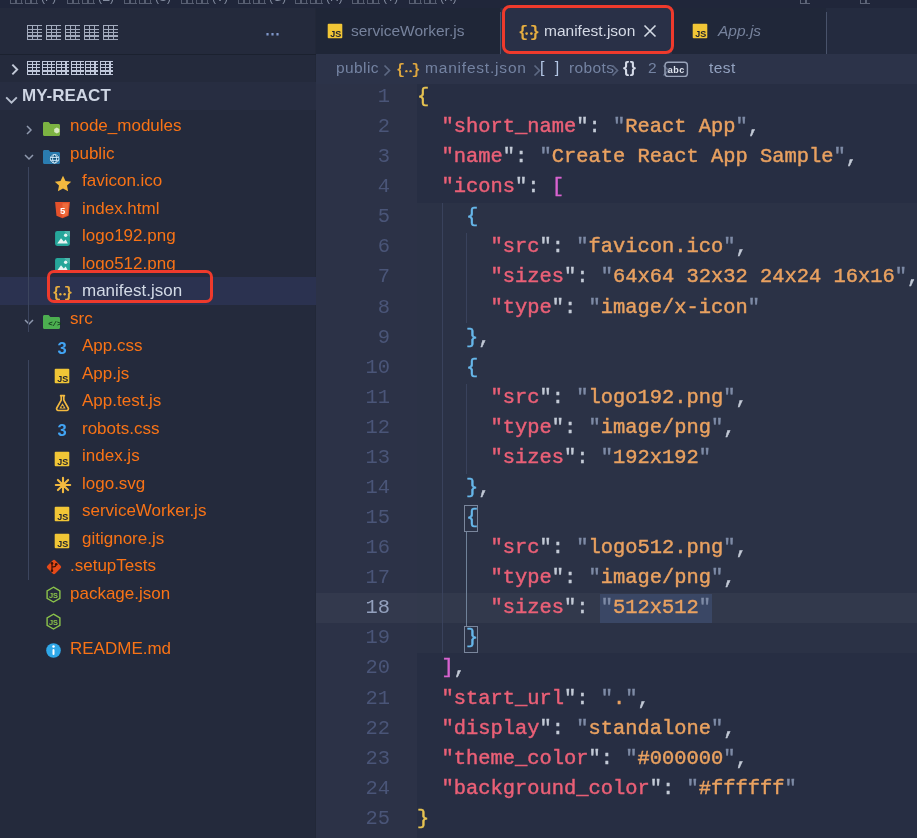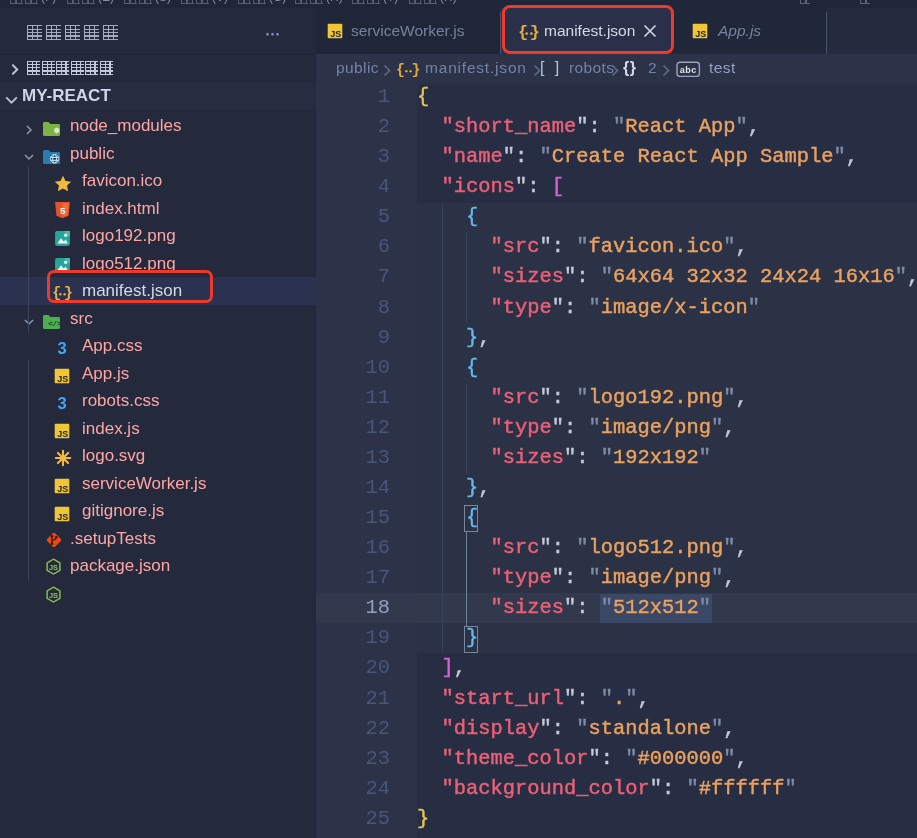--- a/index.html
+++ b/index.html
@@ -8,21 +8,21 @@
 .mk{position:absolute;top:-9px;width:13px;height:13px;opacity:.45;background:repeating-linear-gradient(0deg,#9aa3b5 0 1.2px,transparent 1.2px 3.6px),repeating-linear-gradient(90deg,#9aa3b5 0 1.2px,transparent 1.2px 5.5px)}
 .mp{position:absolute;top:-10px;color:#848da0;font-size:12px}
 #side{left:0;top:8px;width:316px;height:830px;background:#242a3c;border-right:1px solid #222838}
 .hdr{position:absolute;left:27px;top:17px;display:flex;gap:4px}
 .hk{width:15px;height:15px;opacity:.92;background:repeating-linear-gradient(0deg,#aeb7c9 0 1.3px,transparent 1.3px 3.4px),repeating-linear-gradient(90deg,#aeb7c9 0 1.3px,transparent 1.3px 5px)}
 #dots{left:265px;top:17px;color:#7f96c9;font-size:15px;letter-spacing:2px;font-weight:700}
 #oe{left:0;top:47px;width:316px;height:27px;}
 .hk2{width:13px;height:14px;background:repeating-linear-gradient(0deg,#c0c8da 0 1.3px,transparent 1.3px 3.3px),repeating-linear-gradient(90deg,#c0c8da 0 1.3px,transparent 1.3px 4.6px)}
 #myreact{left:0;top:74px;width:316px;height:28px;background:#272d41;color:#cfd6e4;font-weight:700;font-size:15px;line-height:28px}
 #tree{left:0;top:104.2px;width:316px}
-.row{position:relative;height:27.5px;line-height:27.5px;font-size:17px;color:#fca5a5;white-space:nowrap}
+.row{position:relative;height:27.5px;line-height:27.5px;font-size:17px;color:#f97316;white-space:nowrap}
 .row .ic{position:absolute;top:5.7px}
 .row .cv{position:absolute;left:22px;top:0;color:#8a94ab;font-size:13px}
 .lbl1{padding-left:70px}
 .lbl2{padding-left:82px}
 .sel{background:#2b3250;color:#d3dae6}
 .guide{position:absolute;width:1px;background:#3c455e;left:27.5px}
 .redbox{position:absolute;border:3.6px solid #ee3a2c;border-radius:7px;z-index:9}
 #tabs{left:316px;top:8px;width:601px;height:46px;background:#242b3f}
 .tab{position:absolute;top:0;height:46px;white-space:nowrap}
 .tab .ti{position:absolute;top:15px}
@@ -150,20 +150,25 @@
               <path d="M1 2.5c0-.8.6-1.5 1.4-1.5h4.2l1.8 2h8.2c.8 0 1.4.7 1.4 1.5v9c0 .8-.6 1.5-1.4 1.5H2.4c-.8 0-1.4-.7-1.4-1.5z" fill="#4cae50"></path>
               <text x="6.2" y="12.3" font-family="Liberation Mono,monospace" font-size="7.4" font-weight="bold" fill="#12371c">&lt;/&gt;</text>
             </svg></span><span class="lbl1">src</span></div>
         <div class="row"><span class="ic" style="left:54px;top:5.5px;"><svg width="16" height="18" viewBox="0 0 16 18">
               <text x="8" y="14.8" text-anchor="middle" font-family="Liberation Sans" font-size="16.5" font-weight="bold" fill="#42a5f5">3</text>
             </svg></span><span class="lbl2">App.css</span></div>
         <div class="row"><span class="ic" style="left:54px;top:5.5px;"><svg width="16" height="16" viewBox="0 0 16 16">
               <rect x="0.7" y="0.7" width="14.6" height="14.6" rx="1" fill="#f1c636"></rect>
               <text x="14.2" y="13.8" text-anchor="end" font-family="Liberation Sans" font-size="9" font-weight="bold" fill="#1c2030">JS</text>
             </svg></span><span class="lbl2">App.js</span></div>
+        <div class="row"><span class="ic" style="left:54px;top:5.5px;"><svg width="17" height="18" viewBox="0 0 16 17">
+              <path d="M6.2 1.6h3.6M6.8 1.6v4.2L2.6 13.2c-.6 1.1.2 2.4 1.4 2.4h8c1.2 0 2-1.3 1.4-2.4L9.2 5.8V1.6" fill="none" stroke="#f2b93f" stroke-width="1.6" stroke-linecap="round"></path>
+              <path d="M8 8.8l3 5H5z" fill="#f2b93f"></path>
+              <circle cx="8" cy="12.2" r="1" fill="#242a3c"></circle>
+            </svg></span><span class="lbl2">App.test.js</span></div>
         <div class="row"><span class="ic" style="left:54px;top:5.5px;"><svg width="16" height="18" viewBox="0 0 16 18">
               <text x="8" y="14.8" text-anchor="middle" font-family="Liberation Sans" font-size="16.5" font-weight="bold" fill="#42a5f5">3</text>
             </svg></span><span class="lbl2">robots.css</span></div>
         <div class="row"><span class="ic" style="left:54px;top:5.5px;"><svg width="16" height="16" viewBox="0 0 16 16">
               <rect x="0.7" y="0.7" width="14.6" height="14.6" rx="1" fill="#f1c636"></rect>
               <text x="14.2" y="13.8" text-anchor="end" font-family="Liberation Sans" font-size="9" font-weight="bold" fill="#1c2030">JS</text>
             </svg></span><span class="lbl2">index.js</span></div>
         <div class="row"><span class="ic" style="left:54px;top:5.5px;"><svg width="18" height="18" viewBox="0 0 18 18">
               <g stroke="#f2b93f" stroke-width="2.1" stroke-linecap="round">
                 <path d="M9 1.8v14.4M1.8 9h14.4M3.9 3.9l10.2 10.2M14.1 3.9L3.9 14.1"></path>
@@ -187,20 +192,25 @@
               <circle cx="10.6" cy="5.9" r="1.2" fill="#3b1208"></circle>
             </svg></span><span class="lbl1">.setupTests</span></div>
         <div class="row"><span class="ic" style="left:45px;top:5.2px;"><svg width="17" height="18" viewBox="0 0 17 18">
               <path d="M8.5 1.2l6.4 3.7v7.4l-6.4 3.7-6.4-3.7V4.9z" fill="none" stroke="#8bc34a" stroke-width="1.4"></path>
               <text x="8.5" y="12" text-anchor="middle" font-family="Liberation Sans" font-size="7.4" font-weight="bold" fill="#8bc34a">JS</text>
             </svg></span><span class="lbl1">package.json</span></div>
         <div class="row"><span class="ic" style="left:45px;top:5.2px;"><svg width="17" height="18" viewBox="0 0 17 18">
               <path d="M8.5 1.2l6.4 3.7v7.4l-6.4 3.7-6.4-3.7V4.9z" fill="none" stroke="#8bc34a" stroke-width="1.4"></path>
               <text x="8.5" y="12" text-anchor="middle" font-family="Liberation Sans" font-size="7.4" font-weight="bold" fill="#8bc34a">JS</text>
             </svg></span></div>
+        <div class="row"><span class="ic" style="left:45px;top:5.2px;"><svg width="17" height="17" viewBox="0 0 17 17">
+              <circle cx="8.5" cy="8.5" r="7.3" fill="#2fa7e8"></circle>
+              <rect x="7.5" y="7" width="2" height="6" rx="1" fill="#fff"></rect>
+              <circle cx="8.5" cy="4.6" r="1.25" fill="#fff"></circle>
+            </svg></span><span class="lbl1">README.md</span></div>
       </div>
   <div class="guide" style="top:159px;height:165px"></div>
       <div class="guide" style="top:351.7px;height:220px"></div>
       <div class="redbox" style="left:47px;top:261.5px;width:166px;height:33px"></div>
 </div>
 <div class="abs" id="tabs">
       <div class="tab" style="left:0;width:184px;background:#1f2637">
         <span class="ti" style="left:11px"><svg width="16" height="16" viewBox="0 0 16 16">
             <rect x="0.7" y="0.7" width="14.6" height="14.6" rx="1" fill="#f1c636"></rect>
             <text x="14.2" y="13.8" text-anchor="end" font-family="Liberation Sans" font-size="9" font-weight="bold" fill="#1c2030">JS</text>
@@ -248,21 +258,21 @@
       <span style="left:224px;color:#b3c6e4;font-size:16px;letter-spacing:3.5px">[ ]</span>
       <span style="left:253px">robots</span>
       <span style="left:294px;top:9px"><svg width="10" height="13" viewBox="0 0 10 13">
           <path d="M2.5 1.5l5 5-5 5" fill="none" stroke="#5d6983" stroke-width="1.7"></path>
         </svg></span>
       <span style="left:307px;color:#d5dbe8;font-size:16px;font-weight:700">{}</span>
       <span style="left:332px">2</span>
       <span style="left:345px;top:9px"><svg width="10" height="13" viewBox="0 0 10 13">
           <path d="M2.5 1.5l5 5-5 5" fill="none" stroke="#5d6983" stroke-width="1.7"></path>
         </svg></span>
-      <span style="left:360px;top:7px"><svg width="25" height="17" viewBox="0 0 25 17">
+      <span style="left:348px;top:7px"><svg width="25" height="17" viewBox="0 0 25 17">
           <rect x="1" y="1.2" width="22.4" height="14.2" rx="3" fill="none" stroke="#9aa4ba" stroke-width="1.4"></rect>
           <text x="12.2" y="11.8" text-anchor="middle" font-family="Liberation Sans" font-size="9" font-weight="bold" fill="#dfe4ee">abc</text>
         </svg></span>
       <span style="left:393px;color:#93a2c0">test</span>
     </div>
 <div class="abs" id="ed">
   <div class="abs" id="gutterbg"></div>
   <div class="abs" id="rangebg"></div>
   <div class="abs" id="curline"></div>
   <div class="abs" id="selbox"></div>

